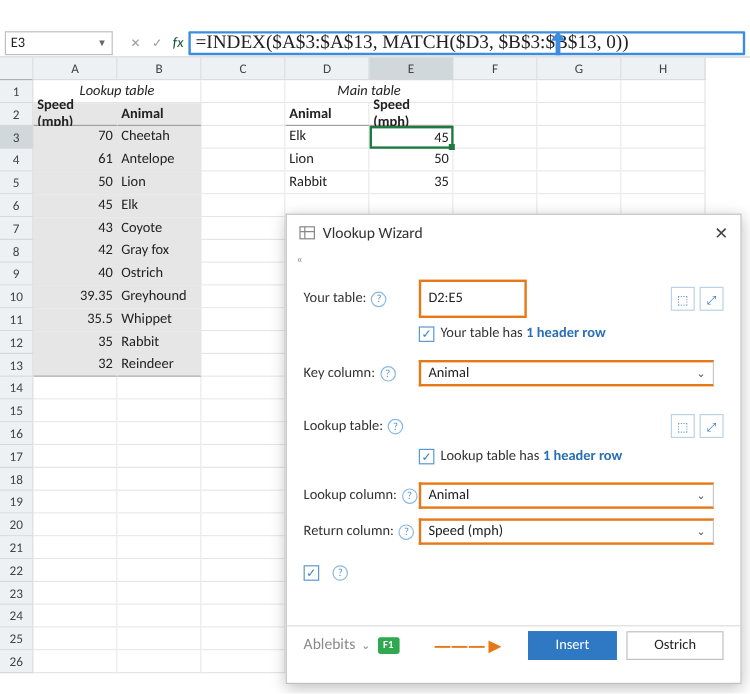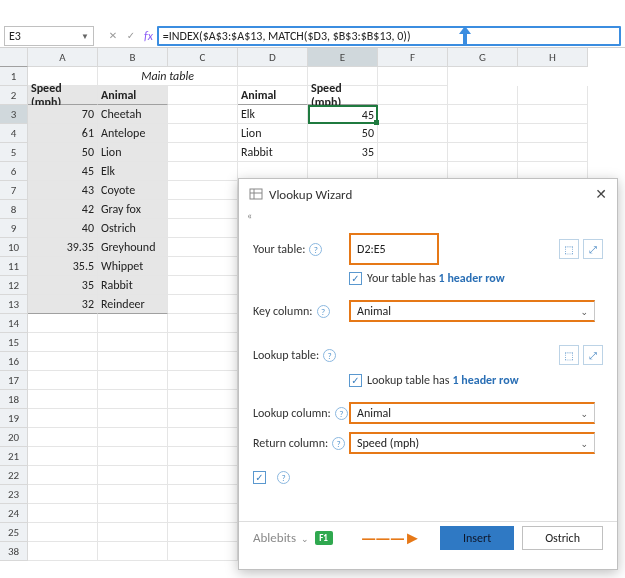--- a/index.html
+++ b/index.html
@@ -2,22 +2,22 @@
 <html><head>
 <meta charset="utf-8">
 <style>
 * { box-sizing: border-box; margin: 0; padding: 0; }
 body { font-family: Calibri, Arial, sans-serif; font-size: 12px; background: #fff; width: 625px; height: 578px; position: relative; overflow: hidden; color: #222; }
 .topbar { display: flex; align-items: center; height: 24px; border-bottom: 1px solid #d0d0d0; padding: 2px 4px; margin-top: 24px; }
 .namebox { width: 90px; height: 20px; border: 1px solid #c0c0c0; display: flex; align-items: center; padding: 0 4px; background: #fff; font-size: 12px; }
 .namebox .chev { margin-left: auto; font-size: 8px; color: #666; }
 .fxarea { display: flex; align-items: center; margin-left: 10px; flex: 1; }
 .tbtn { width: 16px; height: 16px; color: #999; display: flex; align-items: center; justify-content: center; font-size: 10px; margin: 0 1px; }
-.fx { font-style: italic; font-size: 12px; color: #8b5cf6; margin: 0 4px; }
-.formula-wrap { flex: 1; height: 20px; border: 2px solid #3b8de0; border-radius: 1px; display: flex; align-items: center; padding: 0 4px; font-size: 12px; position: relative; }
+.fx { font-style: italic; font-size: 12px; color: #14532d; margin: 0 4px; }
+.formula-wrap { flex: 1; height: 20px; border: 2px solid #3b8de0; border-radius: 1px; display: flex; align-items: center; padding: 0 4px; font-size: 16px; position: relative; font-family: Liberation Serif, serif; }
 .grid { position: relative; }
 .row { display: flex; height: 19px; }
 .rowh { width: 28px; border-right: 1px solid #d8d8d8; border-bottom: 1px solid #d8d8d8; background: #eef1f4; font-size: 11px; display: flex; align-items: center; justify-content: center; color: #444; }
 .rowh.sel { background: #d0d8dc; }
 .colh { width: 70px; height: 19px; border-right: 1px solid #d8d8d8; border-bottom: 1px solid #d8d8d8; background: #eef1f4; font-size: 11px; display: flex; align-items: center; justify-content: center; color: #444; }
 .colh.sel { background: #d0d8dc; }
 .colh.first { width: 28px; border-bottom: 1px solid #a0a0a0; }
 .cell { width: 70px; height: 19px; border-right: 1px solid #e5e5e5; border-bottom: 1px solid #e5e5e5; font-size: 12px; display: flex; align-items: center; padding: 0 3px; background: #fff; }
 .cell.r { justify-content: flex-end; }
 .cell.c { justify-content: center; }
@@ -47,21 +47,21 @@
 .note { display: flex; align-items: center; margin: 2px 0 14px 96px; font-size: 12px; color: #333; }
 .chk { width: 13px; height: 13px; border: 1px solid #5a98cf; margin-right: 5px; display: inline-flex; align-items: center; justify-content: center; color: #3b7fbf; font-size: 10px; }
 .link { color: #2a6fb5; margin-left: 3px; font-weight: bold; }
 .backup { display: flex; align-items: center; margin: 16px 0 0 0; }
 .footer { position: absolute; bottom: 16px; left: 0; right: 0; height: 32px; border-top: 1px solid #ddd; display: flex; align-items: center; padding: 0 14px; }
 .brand { color: #8a8a8a; font-size: 13px; }
 .brand .caret { font-size: 9px; margin-left: 2px; }
 .f1 { width: 18px; height: 14px; background: #2fa84f; color: #fff; font-size: 9px; font-weight: bold; display: inline-flex; align-items: center; justify-content: center; border-radius: 2px; margin-left: 6px; }
 .arrow { margin-left: 28px; color: #e67817; font-size: 18px; font-weight: bold; letter-spacing: -2px; }
 .btn { height: 24px; padding: 0 22px; border: 1px solid #c0c0c0; background: #fff; display: flex; align-items: center; font-size: 12px; margin-left: 8px; cursor: pointer; }
-.btn.primary { background: #2f79c4; color: #0f172a; border-color: #2f79c4; }
+.btn.primary { background: #2f79c4; color: #ffffff; border-color: #2f79c4; }
 .ptr { position: absolute; left: 455px; top: 26px; }
 </style>
 </head>
 <body>
 
 <div class="topbar">
   <div class="namebox">
     <span>E3</span>
     <span class="chev">▼</span>
   </div>
@@ -86,20 +86,21 @@
     <div class="colh">B</div>
     <div class="colh">C</div>
     <div class="colh">D</div>
     <div class="colh sel">E</div>
     <div class="colh">F</div>
     <div class="colh">G</div>
     <div class="colh">H</div>
   </div>
   <div class="row">
     <div class="rowh">1</div>
+    <div class="cell i c merged2">Lookup table</div>
     <div class="cell"></div>
     <div class="cell i c merged2">Main table</div>
     <div class="cell"></div>
     <div class="cell"></div>
     <div class="cell"></div>
   </div>
   <div class="row">
     <div class="rowh">2</div>
     <div class="cell b sel darkbord">Speed (mph)</div>
     <div class="cell b sel darkbord">Animal</div>
@@ -358,21 +359,21 @@
         <div class="cell"></div>
         <div class="cell"></div>
         <div class="cell"></div>
         <div class="cell"></div>
         <div class="cell"></div>
         <div class="cell"></div>
         <div class="cell"></div>
         <div class="cell"></div>
       </div>
       <div class="row">
-        <div class="rowh">38</div>
+        <div class="rowh">26</div>
         <div class="cell"></div>
         <div class="cell"></div>
         <div class="cell"></div>
         <div class="cell"></div>
         <div class="cell"></div>
         <div class="cell"></div>
         <div class="cell"></div>
         <div class="cell"></div>
       </div>
     </div>

